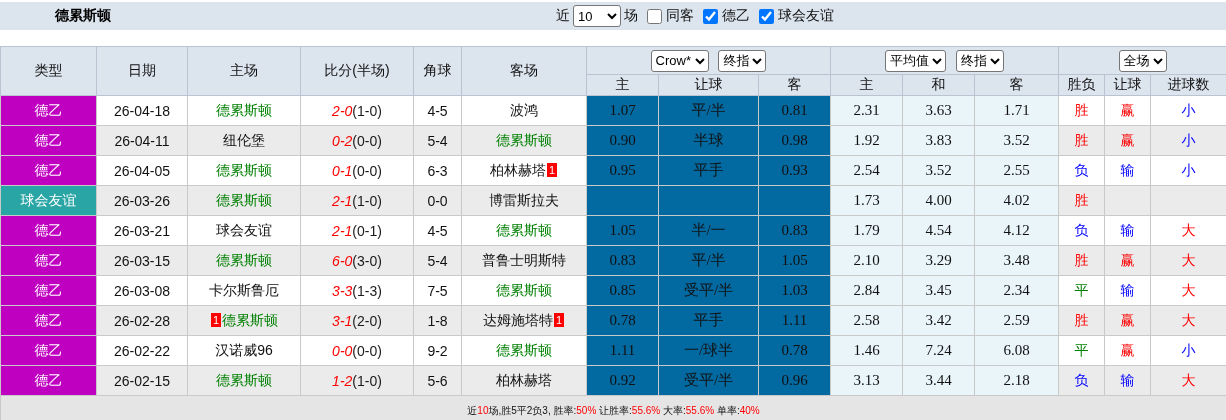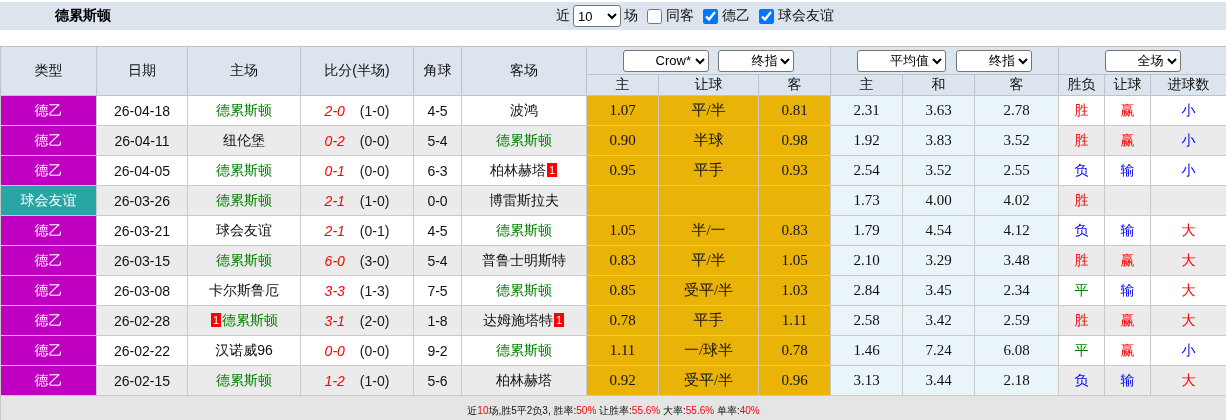--- a/index.html
+++ b/index.html
@@ -13,30 +13,30 @@
   select{font-size:13px;height:22px;background:#fff;border:1px solid #767676;border-radius:3px;font-family:"Liberation Sans",sans-serif;}
   .sel-count{width:48px;}
   .controls input[type=checkbox]{width:15px;height:15px;margin:0 1px 0 6px;}
 
   
   table{width:1226px;border-collapse:collapse;table-layout:fixed;margin-top:16px;}
   th,td{border:1px solid #c9c9c9;text-align:center;overflow:hidden;white-space:nowrap;padding:0;}
   thead th{background:#dce4ee;font-weight:normal;color:#111;font-size:14px;border-color:#b9c3d2;}
   .h1 th{height:27px;}
   .h2 th{height:20px;}
-  .h1 select{margin:0 3px;padding-left:28px;}
+  .h1 select{margin:0 3px;}
   tbody td{height:29px;font-size:14px;}
   td.plain{background:#fff;}
   tr.even td.plain{background:#ebebeb;}
   .c-type{color:#fff;font-size:14px;}
-  .c-odds{background:#eab308;font-family:"Liberation Serif",serif;font-size:15px;}
+  .c-odds{background:#0369a1;font-family:"Liberation Serif",serif;font-size:15px;}
   .c-avg{background:#eaf5fa;font-family:"Liberation Serif",serif;font-size:15px;}
   .team-focus{color:#008000;}
   .ft{color:#fe0000;font-style:italic;}
-  .half{color:#1a1a1a;padding-left:15px;}
+  .half{color:#1a1a1a;}
   .badge{display:inline-block;background:#fe0000;color:#fff;font-size:11px;line-height:14px;padding:0 2px;margin:0 1px;vertical-align:1px;}
   .res-red{color:#fe0000;}
   .res-blue{color:#0000fe;}
   .res-green{color:#008000;}
   tfoot td{height:29px;font-size:10px;background:#e5e5e5;border-color:#c9c9c9;}
   .f-red{color:#fe0000;}
 
   
   .bottombar{height:6px;background:#3d3d96;margin-top:6px;width:1226px;}
 </style>
@@ -118,21 +118,21 @@
           <td class="plain">26-04-18</td>
           <td class="plain"><span class="team-focus">德累斯顿</span></td>
           <td class="plain"><span class="ft">2-0</span><span class="half">(1-0)</span></td>
           <td class="plain">4-5</td>
           <td class="plain"><span>波鸿</span></td>
           <td class="c-odds">1.07</td>
           <td class="c-odds">平/半</td>
           <td class="c-odds">0.81</td>
           <td class="c-avg">2.31</td>
           <td class="c-avg">3.63</td>
-          <td class="c-avg">2.78</td>
+          <td class="c-avg">1.71</td>
           <td class="plain res-red">胜</td>
           <td class="plain res-red">赢</td>
           <td class="plain res-blue">小</td>
         </tr>
         <tr class="even">
           <td class="c-type" style="background-color: rgb(192, 0, 192);">德乙</td>
           <td class="plain">26-04-11</td>
           <td class="plain"><span>纽伦堡</span></td>
           <td class="plain"><span class="ft">0-2</span><span class="half">(0-0)</span></td>
           <td class="plain">5-4</td>

